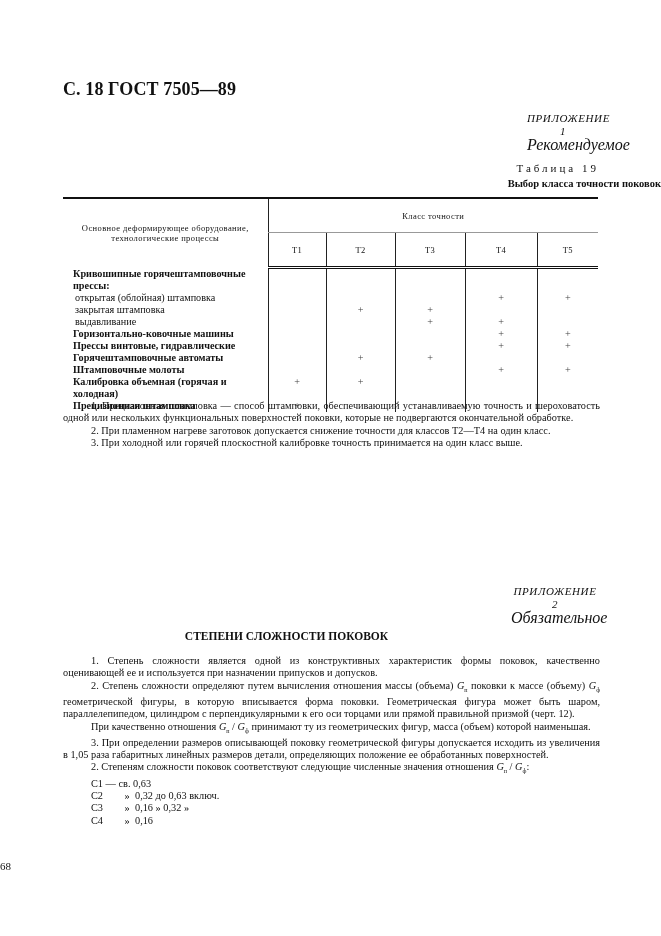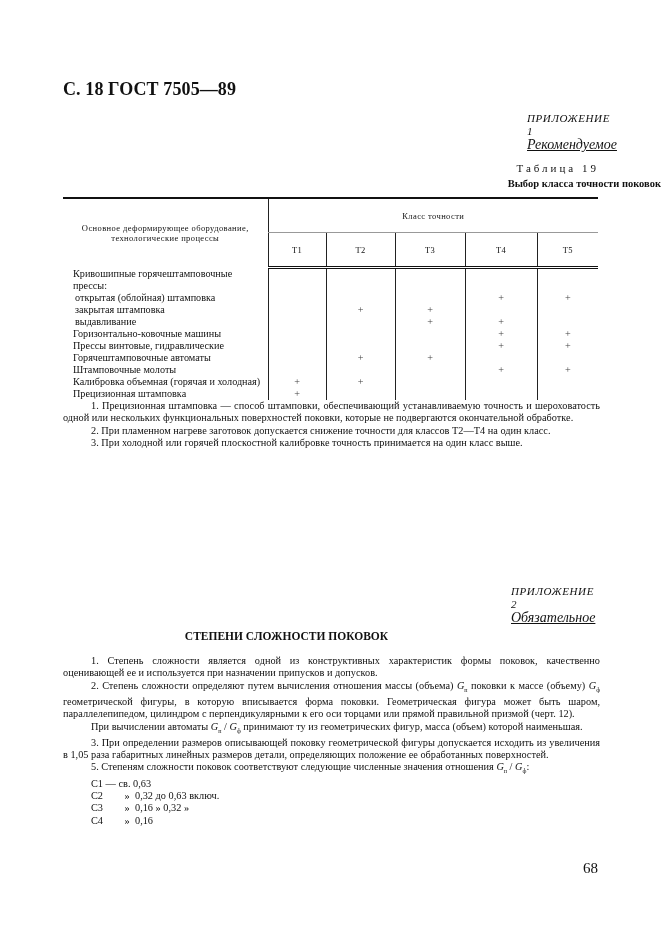--- a/index.html
+++ b/index.html
@@ -1,47 +1,47 @@
 <!DOCTYPE html>
 <html><head>
 <meta charset="utf-8">
 <style>
   html, body { margin:0; padding:0; background:#ffffff; }
   body { width:661px; height:936px; position:relative; overflow:hidden;
          font-family:"Liberation Serif", "DejaVu Serif", serif; color:#111; }
   .abs { position:absolute; }
   .header { left:63px; top:79px; font-size:18px; font-weight:bold; letter-spacing:0.1px; }
-  .app-title { right:62px; text-align:left; font-style:italic; font-size:11px; line-height:13px; }
+  .app-title { right:62px; text-align:center; font-style:italic; font-size:11px; line-height:13px; }
   .app1 { top:112px; left:527px; }
   .app2 { top:585px; left:511px; }
   .app-title .t1 { display:block; letter-spacing:0.6px; }
-  .app-title .t2 { display:block; font-size:14px;text-decoration:underline; }
+  .app-title .t2 { display:block; font-size:16px; }
   .table-num { top:162px; right:62px; font-size:11px; letter-spacing:3px; }
   .table-caption { top:178px; left:0; width:661px; text-align:right; font-size:10.5px; font-weight:bold; }
   table.t19 { position:absolute; left:63px; top:197px; width:535px; border-collapse:collapse;
               font-size:10px; table-layout:fixed; }
   table.t19 th { font-weight:normal; font-size:8.5px; letter-spacing:0.4px; padding:10px 2px; height:13px; }
   table.t19 thead tr:first-child th { border-top:2.5px solid #111; }
   table.t19 thead tr:last-child th { border-bottom:3px double #111; }
   table.t19 .vl { border-left:1px solid #222; }
   table.t19 .hb { border-bottom:1px solid #999; }
   table.t19 td { padding:0 2px; vertical-align:top; line-height:12px; font-size:10.2px; }
   table.t19 td.mark { text-align:center; color:#444; }
-  td.lbl.i1 { padding-left:10px; }
+  td.lbl.i1 { padding-left:10px;font-weight:bold; }
   td.lbl.i2 { padding-left:12px; }
   .notes { left:63px; width:537px; top:400px; font-size:10.3px; line-height:12.3px; text-align:justify; }
   .notes .ttl { padding-left:28px; letter-spacing:3px; }
   .para { text-indent:28px; margin:0; }
   .sec-title { top:630px; left:0; width:573px; text-align:center; font-weight:bold; font-size:11.5px; }
   .body2 { left:63px; width:537px; top:655px; font-size:10.3px; line-height:12.3px; text-align:justify; }
   .list { padding-left:28px; }
   .list .row { display:flex; }
   .list .code { width:20px; }
   .list .q { width:16px; text-align:center; }
-  .page-num { top:860px; left:0; width:598px; text-align:right; font-size:15px; }
+  .page-num { top:860px; left:0; width:598px; text-align:left; font-size:11px; }
   i.g { font-style:italic; }
   sub { font-size:6px; }
 </style>
 </head>
 <body>
 
 <div class="abs header">С. 18 ГОСТ 7505—89</div>
 
 <div class="abs app-title app1">
   <span class="t1">ПРИЛОЖЕНИЕ 1</span>
@@ -169,23 +169,23 @@
 <div class="abs app-title app2">
   <span class="t1">ПРИЛОЖЕНИЕ 2</span>
   <span class="t2">Обязательное</span>
 </div>
 
 <div class="abs sec-title">СТЕПЕНИ СЛОЖНОСТИ ПОКОВОК</div>
 
 <div class="abs body2">
   <p class="para">1. Степень сложности является одной из конструктивных характеристик формы поковок, качественно оценивающей ее и используется при назначении припусков и допусков.</p>
   <p class="para"><span>2. Степень сложности определяют путем вычисления отношения массы (объема) </span><i class="g">G</i><sub>п</sub><span> поковки к массе (объему) </span><i class="g">G</i><sub>ф</sub><span> геометрической фигуры, в которую вписывается форма поковки. Геометрическая фигура может быть шаром, параллелепипедом, цилиндром с перпендикулярными к его оси торцами или прямой правильной призмой (черт. 12).</span></p>
-  <p class="para"><span>При вычислении автоматы </span><i class="g">G</i><sub>п</sub><span> / </span><i class="g">G</i><sub>ф</sub><span> принимают ту из геометрических фигур, масса (объем) которой наименьшая.</span></p>
+  <p class="para"><span>При качественно отношения </span><i class="g">G</i><sub>п</sub><span> / </span><i class="g">G</i><sub>ф</sub><span> принимают ту из геометрических фигур, масса (объем) которой наименьшая.</span></p>
   <p class="para">3. При определении размеров описывающей поковку геометрической фигуры допускается исходить из увеличения в 1,05 раза габаритных линейных размеров детали, определяющих положение ее обработанных поверхностей.</p>
-  <p class="para"><span>5. Степеням сложности поковок соответствуют следующие численные значения отношения </span><i class="g">G</i><sub>п</sub><span> / </span><i class="g">G</i><sub>ф</sub><span>:</span></p>
+  <p class="para"><span>2. Степеням сложности поковок соответствуют следующие численные значения отношения </span><i class="g">G</i><sub>п</sub><span> / </span><i class="g">G</i><sub>ф</sub><span>:</span></p>
   <div class="list">
     <div class="row"><span>С1</span>&nbsp;<span>— св. 0,63</span></div>
     <div class="row">
         <span class="code">С2</span>
         <span class="q" style="margin-left:8px">»</span>
         <span>0,32 до 0,63 включ.</span>
       </div>
     <div class="row">
         <span class="code">С3</span>
         <span class="q" style="margin-left:8px">»</span>

